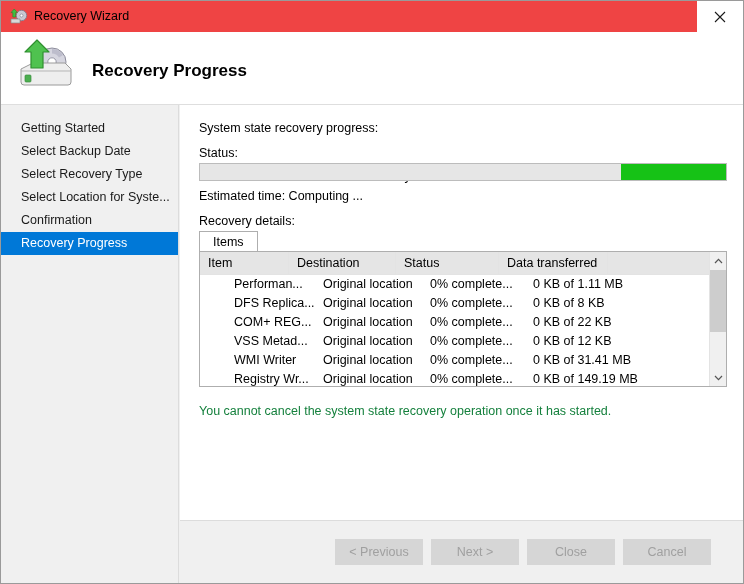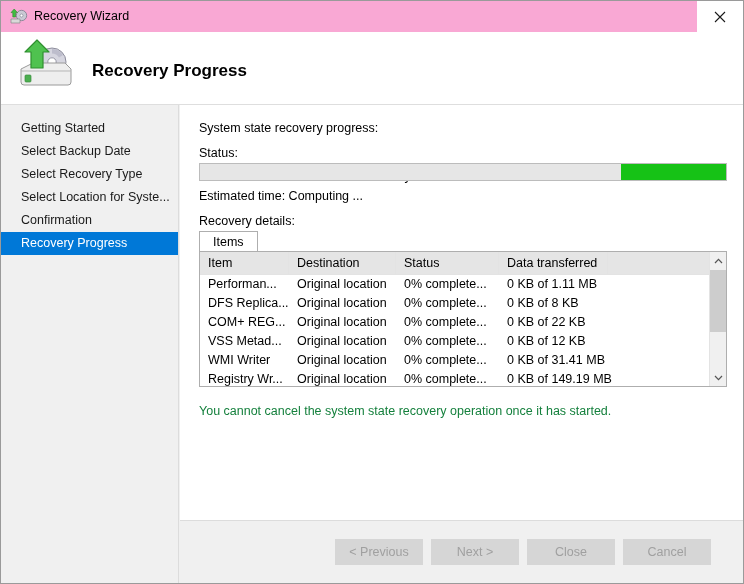--- a/index.html
+++ b/index.html
@@ -20,21 +20,21 @@
     box-sizing: border-box;
     overflow: hidden;
   }
 
   
   #titlebar {
     position: absolute;
     left: 0; top: 0;
     width: 100%;
     height: 31px;
-    background: #f9a8d4;
+    background: #ef4444;
     box-sizing: border-box;
   }
   #titlebar-icon {
     position: absolute;
     left: 9px; top: 7px;
     width: 18px; height: 17px;
   }
   #titlebar-text {
     position: absolute;
     left: 33px; top: 7px;
@@ -210,20 +210,21 @@
     position: absolute;
     top: 0;
     height: 19px;
     line-height: 19px;
     font-size: 12.5px;
     color: #000000;
     white-space: nowrap;
     overflow: hidden;
     padding-left: 8px;
     box-sizing: border-box;
+    margin-left: 26px;
   }
   
   #list-scrollbar {
     position: absolute;
     right: 0; top: 0; bottom: 0;
     width: 17px;
     background: #f0f0f0;
     border-left: 1px solid #e3e3e3;
     box-sizing: border-box;
   }

